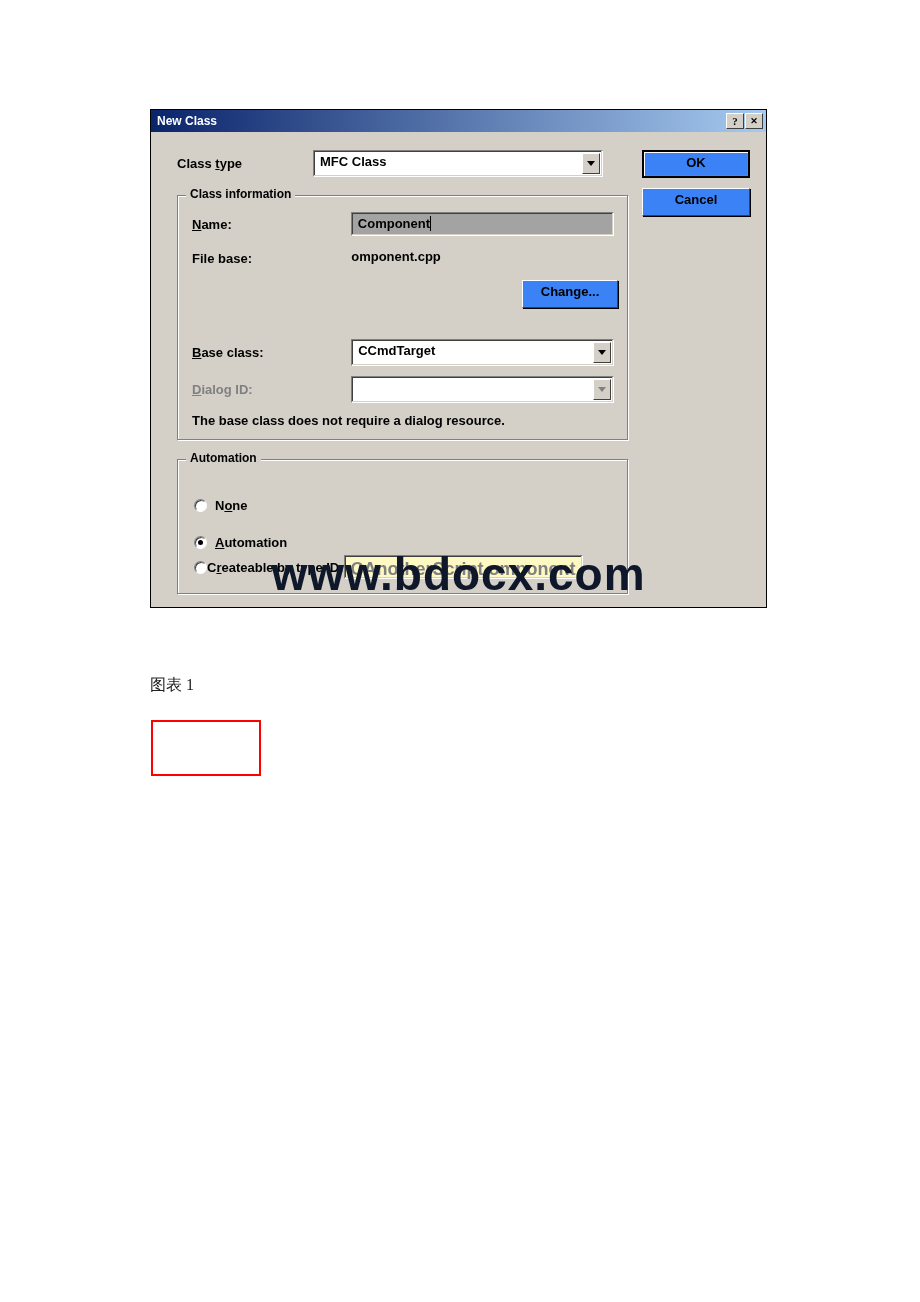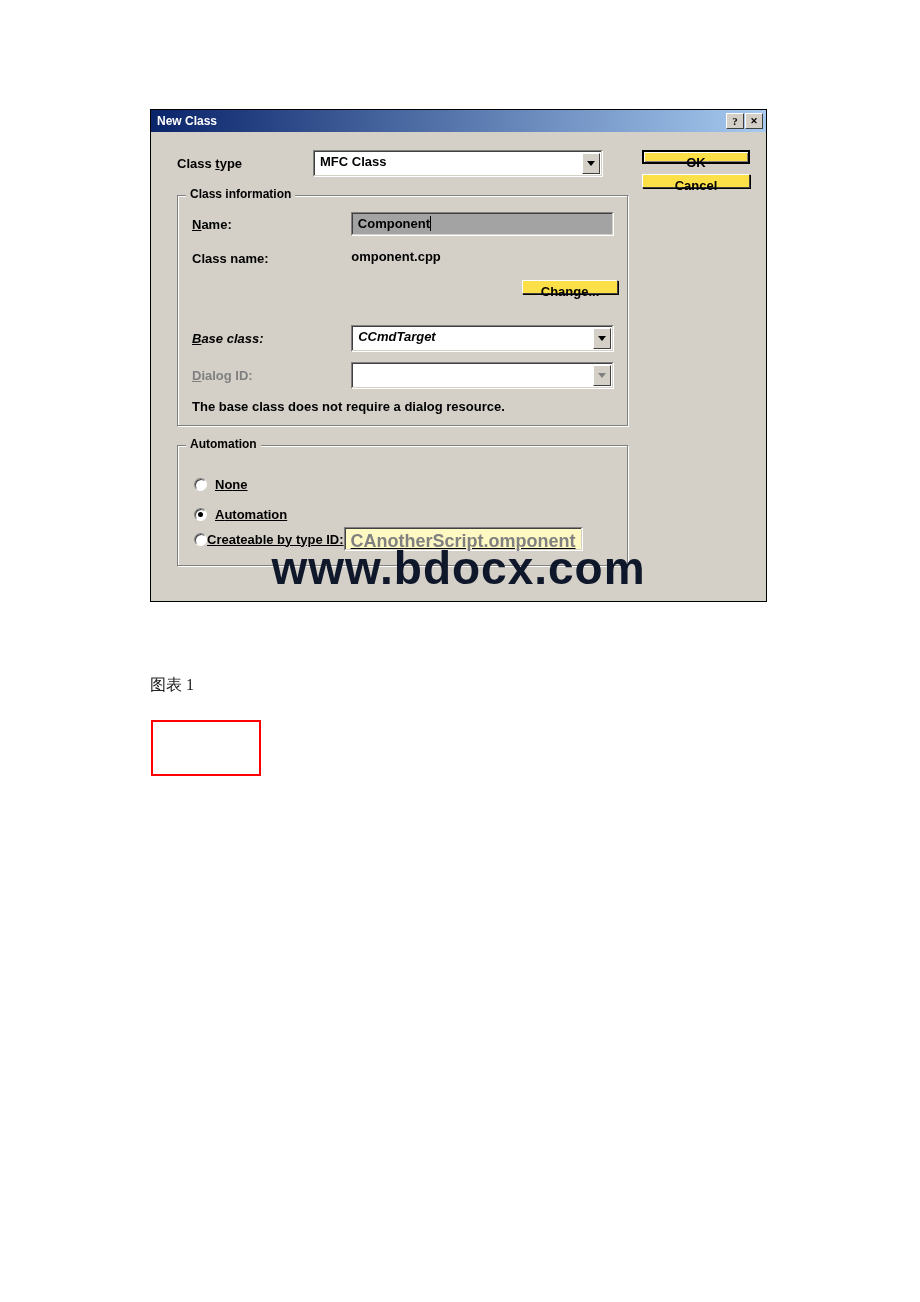--- a/index.html
+++ b/index.html
@@ -10,21 +10,21 @@
       width: 920px;
       height: 1302px;
     }
     .dialog {
       position: absolute;
       left: 150px;
       top: 109px;
       width: 617px;
       background: #d4d0c8;
       border: 1px solid #000;
-      padding-bottom: 26px;
+      padding-bottom: 4px;
     }
     .titlebar {
       height: 22px;
       background: linear-gradient(to right, #0a246a, #a6caf0);
       display: flex;
       align-items: center;
       padding: 0 3px 0 6px;
       color: #fff;
       font-weight: bold;
       font-size: 12px;
@@ -141,38 +141,38 @@
       padding: 0 4px;
       font-weight: bold;
       font-size: 12px;
     }
     .groupbox .row { margin-bottom: 10px; gap: 36px; }
     .groupbox .row:last-child { margin-bottom: 0; }
 
     .change-btn-row { margin-left: 136px; width: 290px; display:flex; justify-content:flex-end; margin-top:6px; margin-bottom: 12px;}
     .btn {
       min-width: 96px;
-      height: 14px;
-      background: #fde047;
+      height: 28px;
+      background: #3b82f6;
       border-top: 1px solid #fff;
       border-left: 1px solid #fff;
       border-right: 1px solid #404040;
       border-bottom: 1px solid #404040;
       box-shadow: 1px 1px 0 #000;
       font-weight: bold;
       font-size: 13px;
       padding: 3px 10px;
       cursor: pointer;
       text-align: center;
     }
     .btn.default { border: 2px solid #000; box-shadow: inset 1px 1px 0 #fff, inset -1px -1px 0 #808080; }
 
     .info-text { font-weight: bold; font-size: 13px; margin: 8px 0 2px 0; }
 
-    .radio-row { display:flex; align-items:center; margin: 15px 0 5px 2px; gap: 8px; text-decoration: underline; }
+    .radio-row { display:flex; align-items:center; margin: 22px 0 5px 2px; gap: 8px; }
     .radio {
       width: 13px; height: 13px;
       border-radius: 50%;
       background: #fff;
       border-top: 1px solid #808080;
       border-left: 1px solid #808080;
       border-right: 1px solid #fff;
       border-bottom: 1px solid #fff;
       box-shadow: inset 1px 1px 0 #404040;
       display:flex; align-items:center; justify-content:center;
@@ -272,29 +272,29 @@
 
       <div class="groupbox">
         <div class="groupbox-legend">Class information</div>
 
         <div class="row">
           <div class="label"><span class="ul">N</span>ame:</div>
           <div class="textbox"><span class="text-cursor">Component</span></div>
         </div>
 
         <div class="row">
-          <div class="label">Class name:</div>
+          <div class="label">File base:</div>
           <div class="flat-text">omponent.cpp</div>
         </div>
 
         <div class="change-btn-row">
           <div class="btn"><span class="ul">C</span>hange...</div>
         </div>
 
-        <div class="row" style="margin-top:31px;font-style:italic;">
+        <div class="row" style="margin-top:31px;">
           <div class="label"><span class="ul">B</span>ase class:</div>
           <div class="dropdown">
             <div class="dropdown-text">CCmdTarget</div>
             <div class="dropdown-btn"></div>
           </div>
         </div>
 
         <div class="row">
           <div class="label disabled"><span class="ul">D</span>ialog ID:</div>
           <div class="dropdown disabled">

